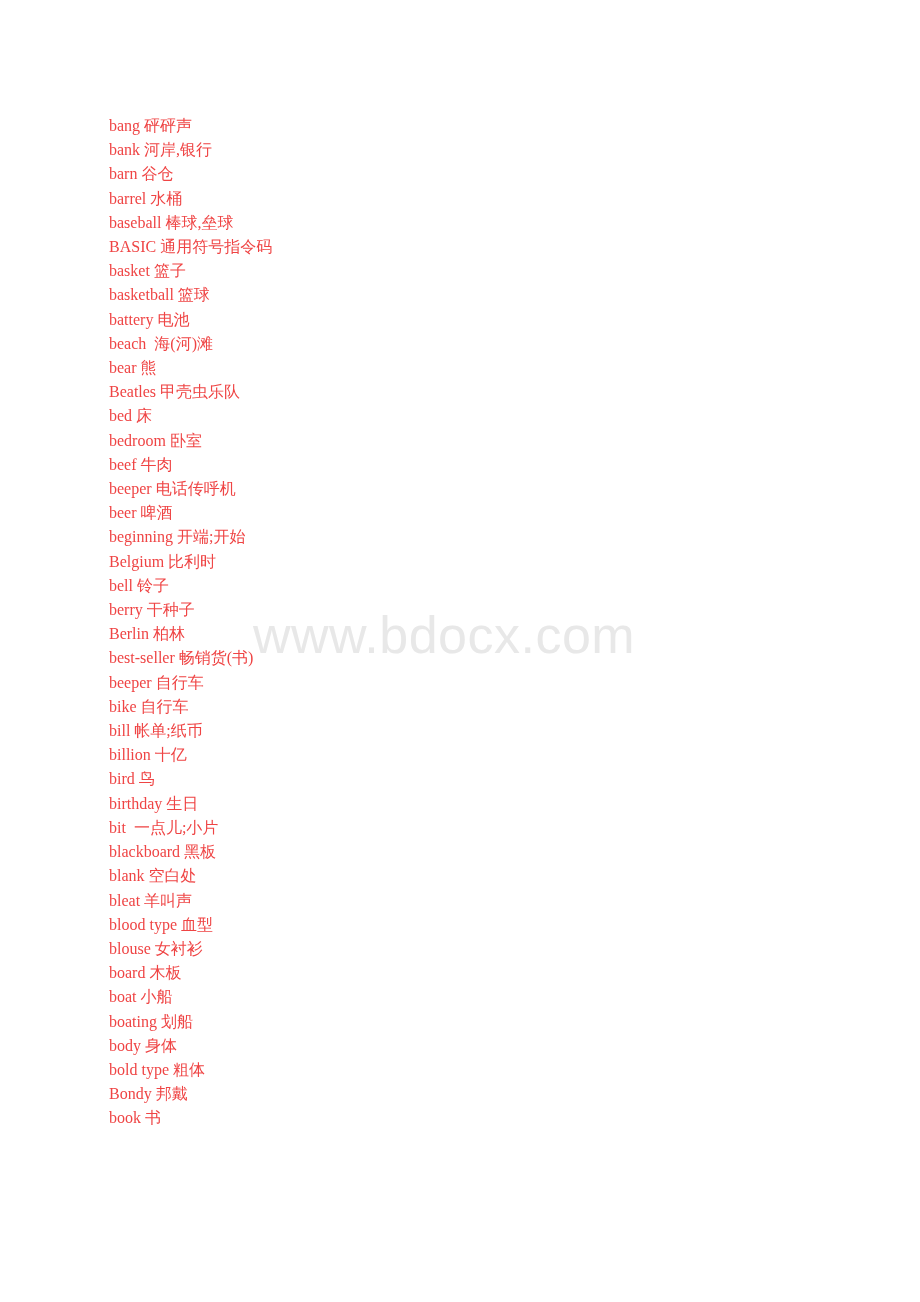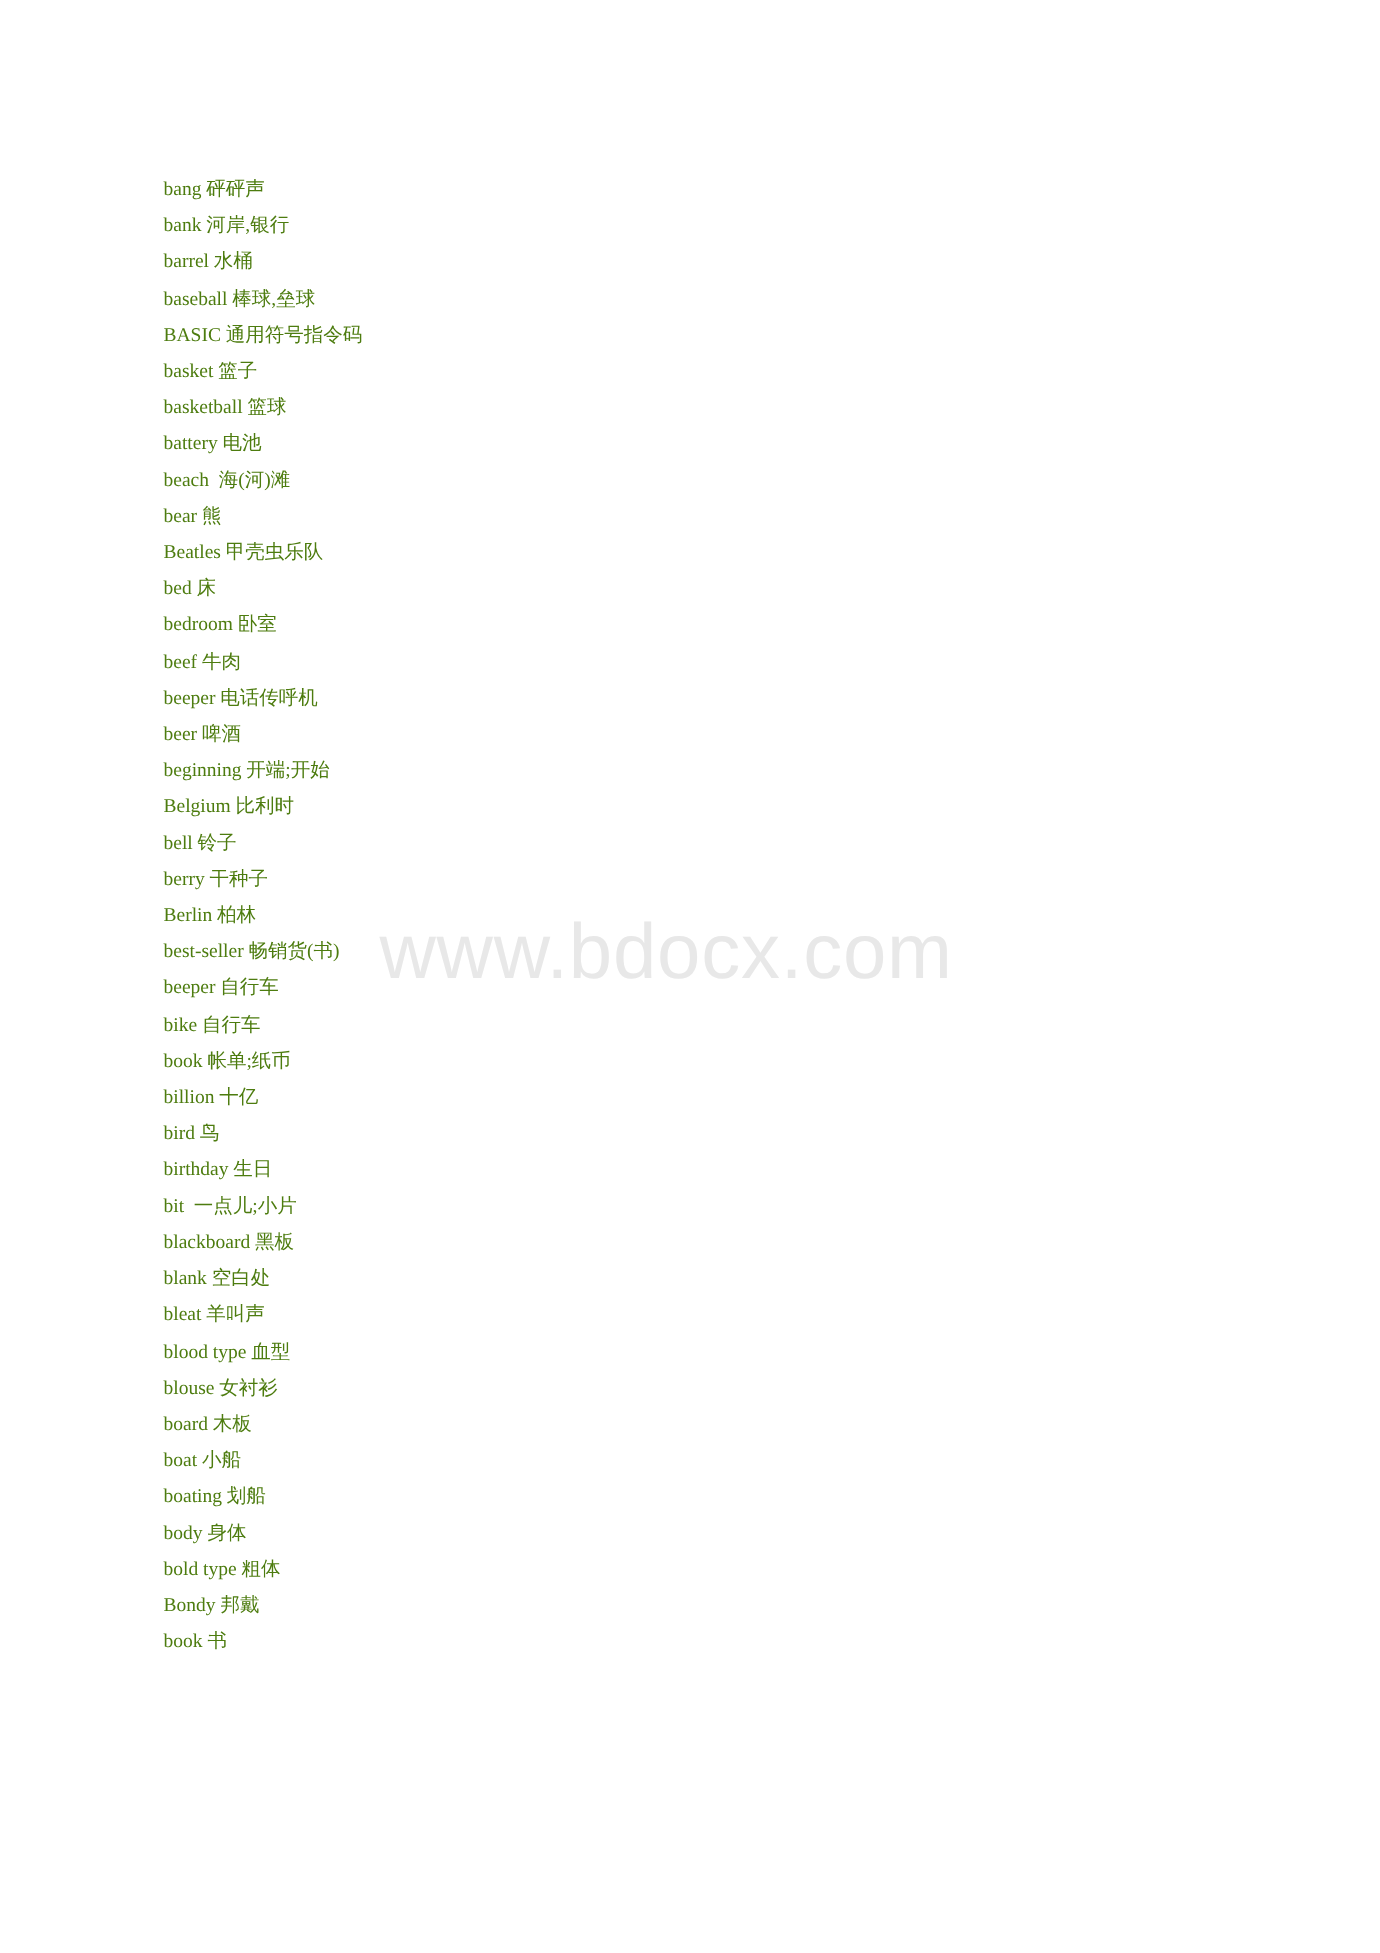--- a/index.html
+++ b/index.html
@@ -36,39 +36,40 @@
     left: 109px;
     top: 114px;
     width: 760px;
     margin: 0;
     padding: 0;
     list-style: none;
     z-index: 1;
   }
   .entry {
     font-family: "Liberation Serif", "DejaVu Serif", serif;
-    font-size: 13px;
+    font-size: 16px;
     line-height: 24.2px;
-    color: #4d7c0f;
+    color: #ef4444;
     white-space: pre;
     margin: 0;
     padding: 0;
   }
 </style>
 </head>
 <body>
 
 <div class="page">
 
   <div class="watermark">www.bdocx.com</div>
 
   <ul class="entry-list">
 
   <li class="entry">bang 砰砰声</li>
       <li class="entry">bank 河岸,银行</li>
+      <li class="entry">barn 谷仓</li>
       <li class="entry">barrel 水桶</li>
       <li class="entry">baseball 棒球,垒球</li>
       <li class="entry">BASIC 通用符号指令码</li>
       <li class="entry">basket 篮子</li>
       <li class="entry">basketball 篮球</li>
       <li class="entry">battery 电池</li>
       <li class="entry">beach  海(河)滩</li>
       <li class="entry">bear 熊</li>
       <li class="entry">Beatles 甲壳虫乐队</li>
       <li class="entry">bed 床</li>
@@ -77,21 +78,21 @@
       <li class="entry">beeper 电话传呼机</li>
       <li class="entry">beer 啤酒</li>
       <li class="entry">beginning 开端;开始</li>
       <li class="entry">Belgium 比利时</li>
       <li class="entry">bell 铃子</li>
       <li class="entry">berry 干种子</li>
       <li class="entry">Berlin 柏林</li>
       <li class="entry">best-seller 畅销货(书)</li>
       <li class="entry">beeper 自行车</li>
       <li class="entry">bike 自行车</li>
-      <li class="entry">book 帐单;纸币</li>
+      <li class="entry">bill 帐单;纸币</li>
       <li class="entry">billion 十亿</li>
       <li class="entry">bird 鸟</li>
       <li class="entry">birthday 生日</li>
       <li class="entry">bit  一点儿;小片</li>
       <li class="entry">blackboard 黑板</li>
       <li class="entry">blank 空白处</li>
       <li class="entry">bleat 羊叫声</li>
       <li class="entry">blood type 血型</li>
       <li class="entry">blouse 女衬衫</li>
       <li class="entry">board 木板</li>

